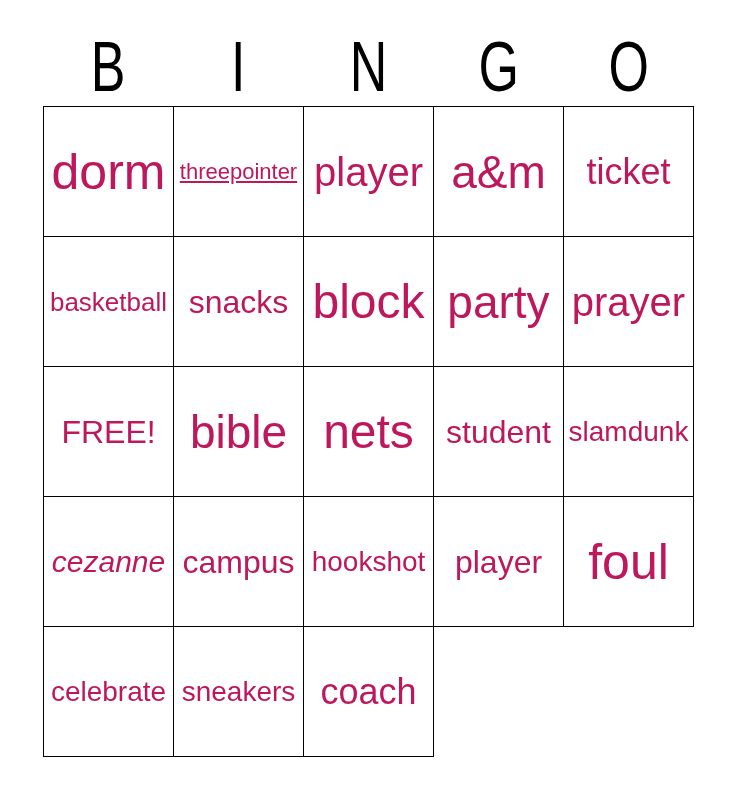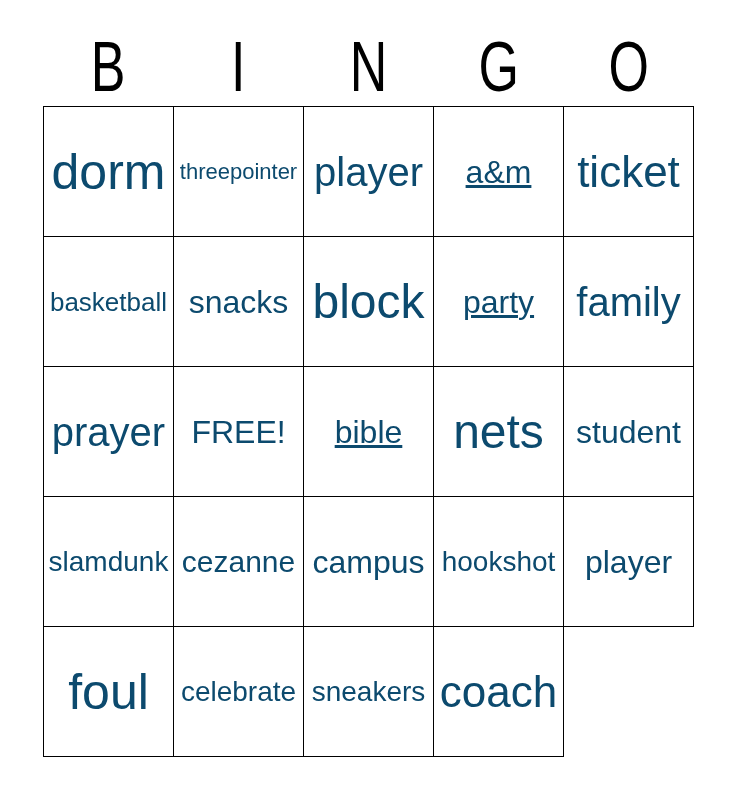--- a/index.html
+++ b/index.html
@@ -52,33 +52,33 @@
     box-sizing: border-box;
     height: 130px;
     border-right: 1px solid #000000;
     border-bottom: 1px solid #000000;
     display: flex;
     align-items: center;
     justify-content: center;
     text-align: center;
     overflow: hidden;
     line-height: 1;
-    color: #0c4a6e;
+    color: #be185d;
     cursor: pointer;
     padding: 2px;
   }
-  .fs22 { font-size: 22px; }
+  .fs22 { font-size: 22px; text-decoration: underline; }
   .fs26 { font-size: 26px; }
   .fs28 { font-size: 28px; }
-  .fs30 { font-size: 30px; }
+  .fs30 { font-size: 30px; font-style: italic; }
   .fs32 { font-size: 32px; }
   .fs38 { font-size: 32px; }
   .fs40 { font-size: 40px; }
-  .fs44 { font-size: 44px; }
-  .fs46 { font-size: 32px; text-decoration: underline; }
+  .fs44 { font-size: 36px; }
+  .fs46 { font-size: 46px; }
   .fs48 { font-size: 48px; }
   .fs50 { font-size: 50px; }
 </style>
 </head>
 <body>
 
 <div class="card">
 
   <div class="header-row">
     <div class="header-letter"><span>B</span></div>
@@ -93,21 +93,20 @@
     <div class="cell fs50">dorm</div>
     <div class="cell fs22">threepointer</div>
     <div class="cell fs40">player</div>
     <div class="cell fs46">a&amp;m</div>
     <div class="cell fs44">ticket</div>
 
     <div class="cell fs26">basketball</div>
     <div class="cell fs38">snacks</div>
     <div class="cell fs48">block</div>
     <div class="cell fs46">party</div>
-    <div class="cell fs40">family</div>
 
     <div class="cell fs40">prayer</div>
     <div class="cell fs38">FREE!</div>
     <div class="cell fs46">bible</div>
     <div class="cell fs48">nets</div>
 
     <div class="cell fs32">student</div>
     <div class="cell fs28">slamdunk</div>
     <div class="cell fs30">cezanne</div>
     <div class="cell fs32">campus</div>

